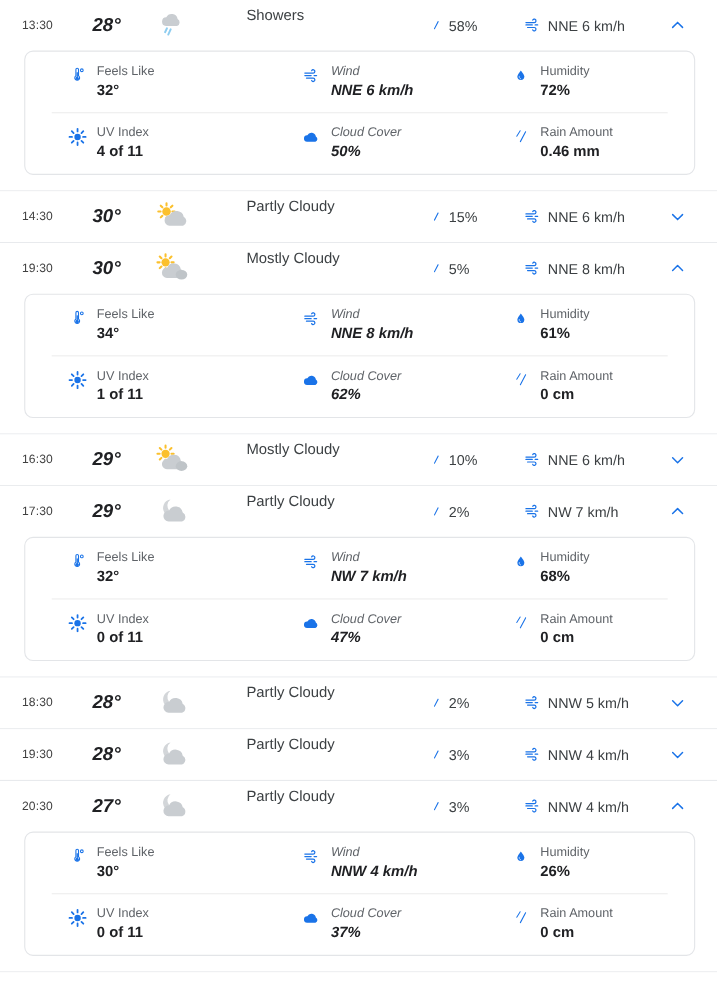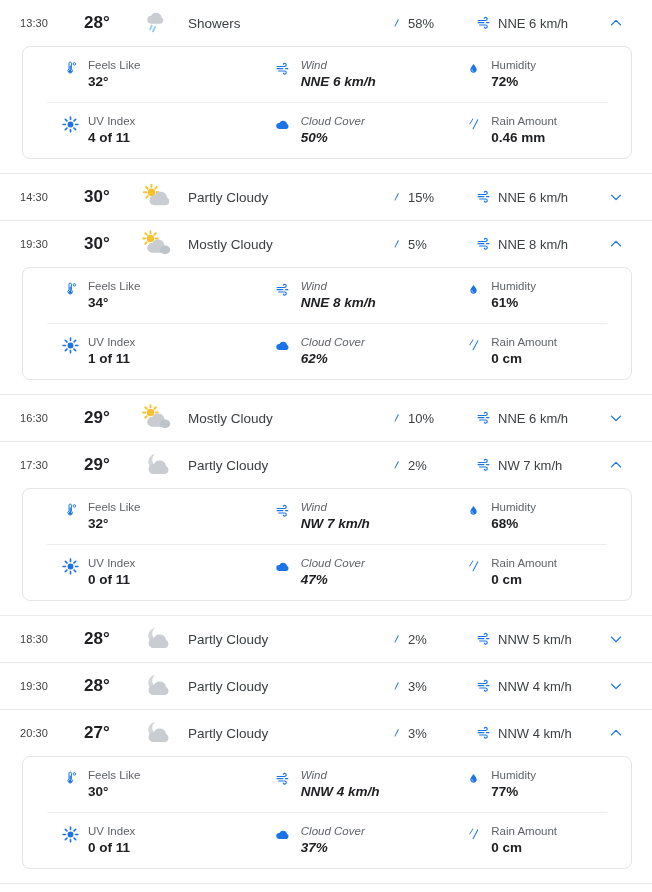--- a/index.html
+++ b/index.html
@@ -29,26 +29,28 @@
     flex: none;
   }
   .col-temp {
     width: 62px;
     font-size: 17px;
     font-weight: bold;
     color: #202124;
     flex: none;
     text-align: left;
     padding-left: 12px;
+    font-style: italic;
   }
   .col-cond {
     flex: 1 1 auto;
     display: flex;
-    align-items: center;
+    align-items: flex-start;
     min-width: 0;
+    gap: 36px;
   }
   .cond-icon {
     width: 44px;
     height: 34px;
     flex: none;
     display: flex;
     align-items: center;
     justify-content: center;
   }
   .cond-text {
@@ -798,21 +800,21 @@
             </div>
             <div class="detail-cell c3">
               <span class="detail-ico" style="display: inline-flex; align-items: center; justify-content: center;">
                 <svg width="13" height="18" viewBox="0 0 24 24" xmlns="http://www.w3.org/2000/svg">
                   <path d="M12 2.8c3.6 4.6 5.8 7.6 5.8 10.3A5.8 5.8 0 0 1 6.2 13.1C6.2 10.4 8.4 7.4 12 2.8z" fill="#1a73e8"></path>
                   <path d="M9.3 12.6a2.9 2.9 0 0 0 2.1 4.2" stroke="#ffffff" stroke-width="1.1" fill="none" stroke-linecap="round"></path>
                 </svg>
               </span>
               <div class="detail-txt">
                 <div class="detail-label">Humidity</div>
-                <div class="detail-value">77%</div>
+                <div class="detail-value">26%</div>
               </div>
             </div>
           </div>
           <div class="detail-grid">
             <div class="detail-cell c1">
               <span class="detail-ico" style="display: inline-flex; align-items: center; justify-content: center;">
                 <svg width="17" height="17" viewBox="0 0 24 24" xmlns="http://www.w3.org/2000/svg">
                   <circle cx="12" cy="12" r="4.1" fill="#1a73e8"></circle>
                   <g stroke="#1a73e8" stroke-width="2.3" stroke-linecap="round">
                     <path d="M12 1.6v3.3M12 19.1v3.3M1.6 12h3.3M19.1 12h3.3"></path>

